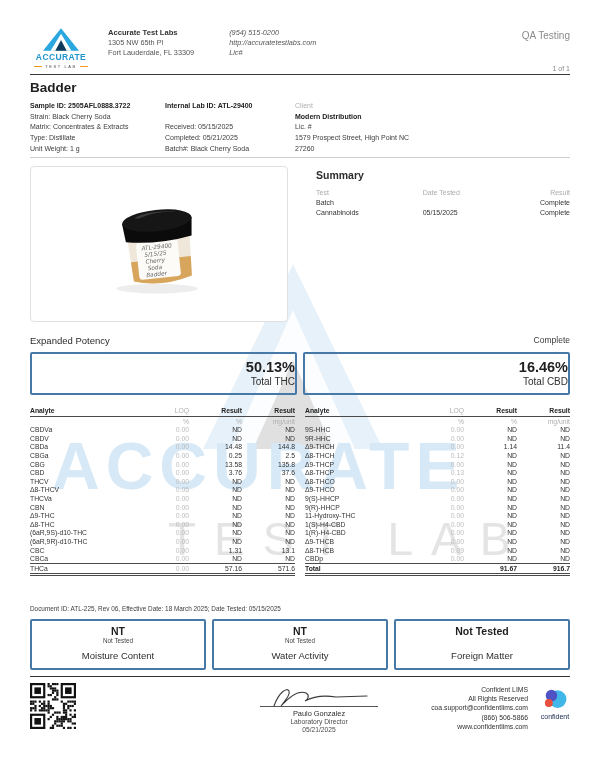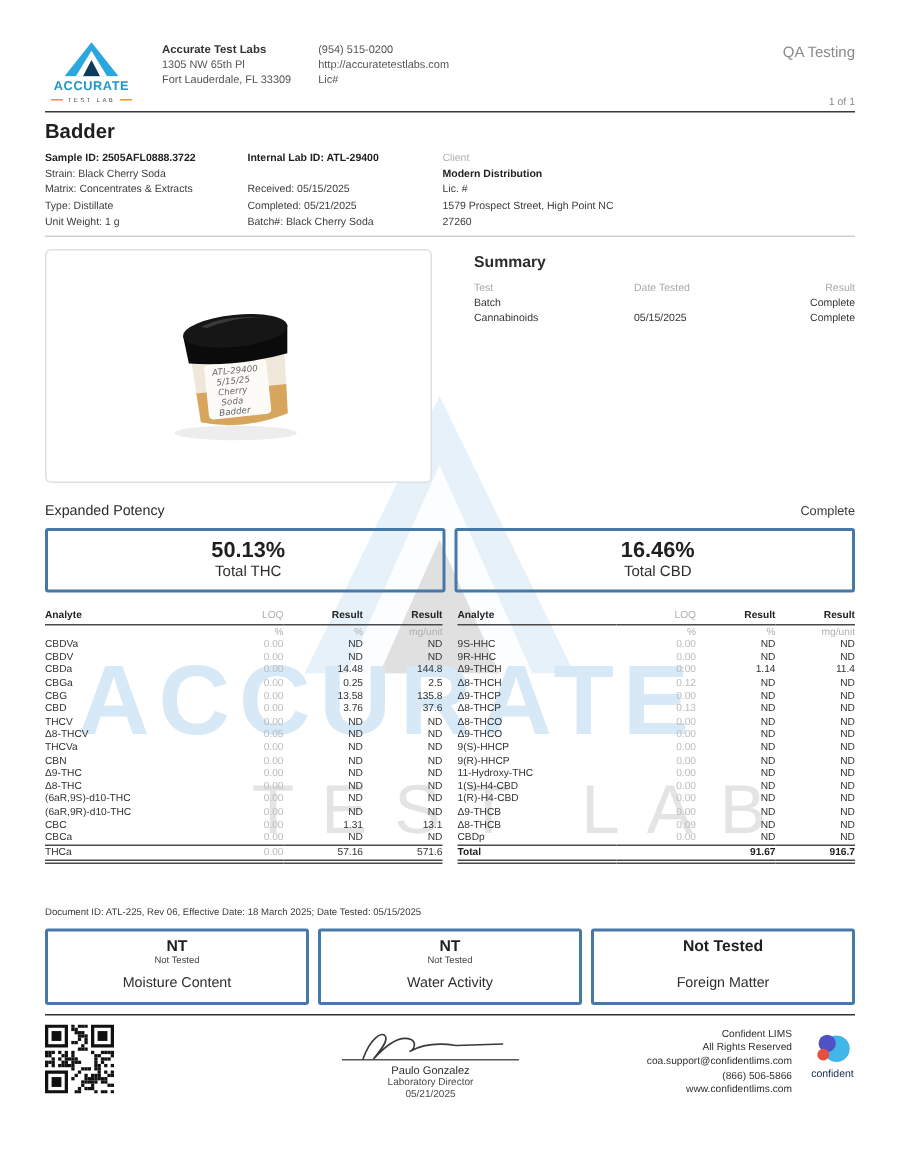--- a/index.html
+++ b/index.html
@@ -17,21 +17,21 @@
   
   .hdr { display:flex; height:46px; }
   .logo { width:62px; display:flex; flex-direction:column; align-items:center; }
   .logo-name { font-size:8.5px; font-weight:bold; color:var(--logo_blue,#2196ce); letter-spacing:0.4px; margin-top:1px; }
   .logo-sub { display:flex; align-items:center; gap:3px; margin-top:1.5px; }
   .logo-sub span { font-size:4px; letter-spacing:1.6px; color:#4a4a4a; }
   .logo-sub i { display:block; width:8px; height:1px; background:var(--logo_orange,#f7941d); }
   .hcol { font-size:7.3px; line-height:9.8px; color:#555; }
   .hcol .b { font-weight:bold; color:#333; font-size:7.6px; }
   .hcol1 { margin-left:16px; }
-  .hcol2 { margin-left:18px; }
+  .hcol2 { margin-left:35px;font-style:italic; }
   .hright { margin-left:auto; display:flex; flex-direction:column; align-items:flex-end; }
   .qa { font-size:10px; color:#8a8a8a; margin-top:2px;padding-left:38px; }
   .pageno { font-size:7px; color:#8a8a8a; margin-top:auto; margin-bottom:2px; }
   .hr-dark { border:none; border-top:1.4px solid #3a3a3a; }
   .hr-light { border:none; border-top:1px solid #cfcfcf; margin-top:3px; }
 
   .title { font-size:13.5px; font-weight:bold; color:#1f1f1f; margin:5px 0 6px 0; }
 
   
   .info { display:grid; grid-template-columns:135px 130px 1fr; font-size:7px; }
@@ -49,21 +49,21 @@
   .sum-table td { color:#333; padding:1.5px 0; }
   .sum-table th:nth-child(1), .sum-table td:nth-child(1) { width:42%; }
   .sum-table th:nth-child(2), .sum-table td:nth-child(2) { width:33%; }
   .sum-table th:nth-child(3), .sum-table td:nth-child(3) { width:25%; text-align:right; }
 
   
   .potency-head { display:flex; justify-content:space-between; align-items:flex-start; margin-top:13px; }
   .potency-head .ph-l { font-size:9.5px; color:#2b2b2b; }
   .potency-head .ph-r { font-size:8.5px; color:#3a3a3a; }
   .boxes { display:flex; gap:6px; margin-top:6px; }
-  .tbox { flex:1; border:2px solid var(--accent_blue,#4779a8); border-radius:2px; padding:5px 0 6px 4px; text-align:center; background:transparent; }
+  .tbox { flex:1; border:2px solid var(--accent_blue,#4779a8); border-radius:2px; padding:5px 0 6px 4px; text-align:right; background:transparent; }
   .tbox .val { font-size:14.5px; font-weight:bold; color:#1f1f1f; }
   .tbox .lab { font-size:10px; color:#2e2e2e; margin-top:1px; }
 
   
   .tables { display:flex; gap:10px; margin-top:11px; }
   .cann-table { width:50%; border-collapse:collapse; font-size:6.8px; }
   .cann-table th { padding:1px 0 2px 0; }
   .cann-table .head th { border-bottom:1px solid #4a4a4a; text-align:right; font-weight:bold; color:#222; }
   .cann-table .head th:first-child { text-align:left; }
   .cann-table .head th.gray { color:#b0b0b0; font-weight:normal; }
@@ -80,21 +80,21 @@
 
   
   .nt-row { display:flex; gap:6px; margin-top:7px; }
   .nt { flex:1; border:2px solid var(--accent_blue,#4779a8); border-radius:2px; text-align:center; padding:4px 0 7px 0; background:transparent; }
   .nt .v { font-size:10.5px; font-weight:bold; color:#1f1f1f; }
   .nt .n { font-size:6.3px; color:#444; min-height:8px; }
   .nt .l { font-size:9.5px; color:#2e2e2e; margin-top:5px; }
 
   
   .hr-foot { border:none; border-top:1.3px solid #333; margin-top:6px; }
-  .foot { display:flex; align-items:flex-start; margin-top:6px; }
+  .foot { display:flex; align-items:flex-start; margin-top:6px;gap:32px; }
   .qr { width:46px; height:46px; }
   .sig { margin-left:152px; width:118px; text-align:center; }
   .sig svg { display:block; margin:0 auto -3px auto; }
   .sig-line { border-top:1px solid #555; }
   .sig-name { font-size:7.4px; color:#2c2c2c; margin-top:2px; }
   .sig-sub { font-size:6.7px; color:#4c4c4c; line-height:8.8px; }
   .foot-right { margin-left:auto; display:flex; gap:12px; }
   .lims { text-align:right; font-size:6.8px; color:#2f2f2f; line-height:9.4px; margin-top:2px; }
   .confident { display:flex; flex-direction:column; align-items:center; margin-top:5px; }
   .confident .ct { font-size:7px; color:var(--confident_navy,#16294d); margin-top:1px; }

